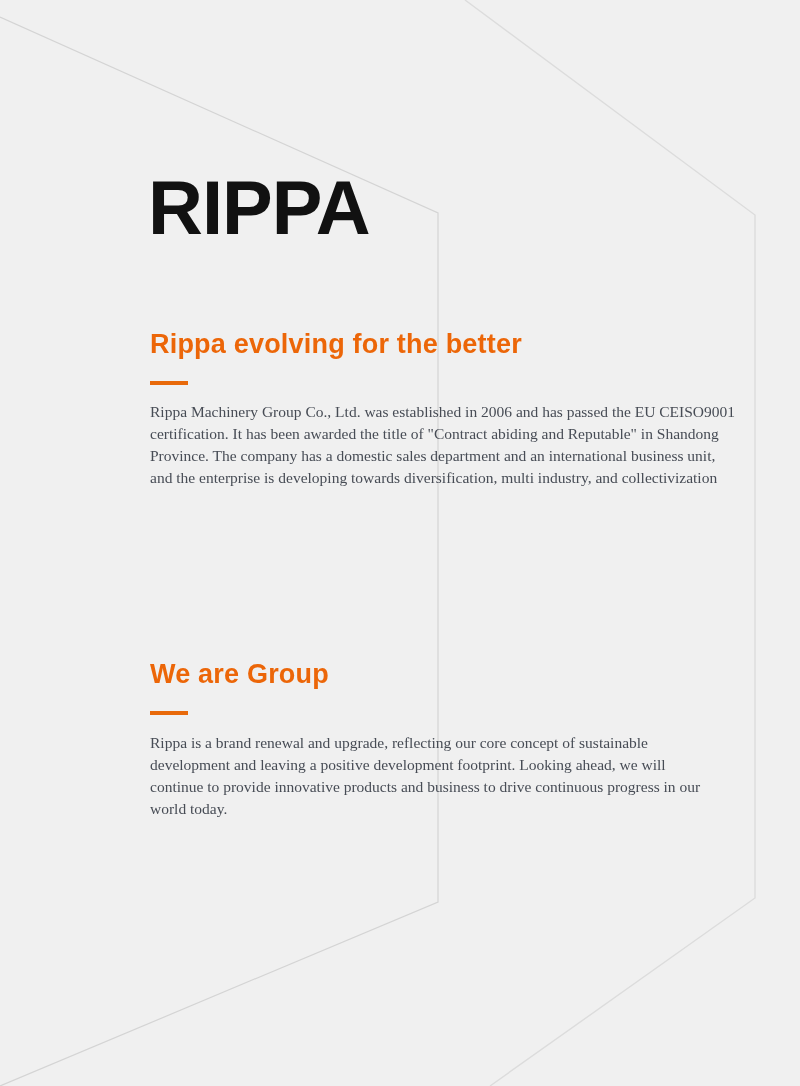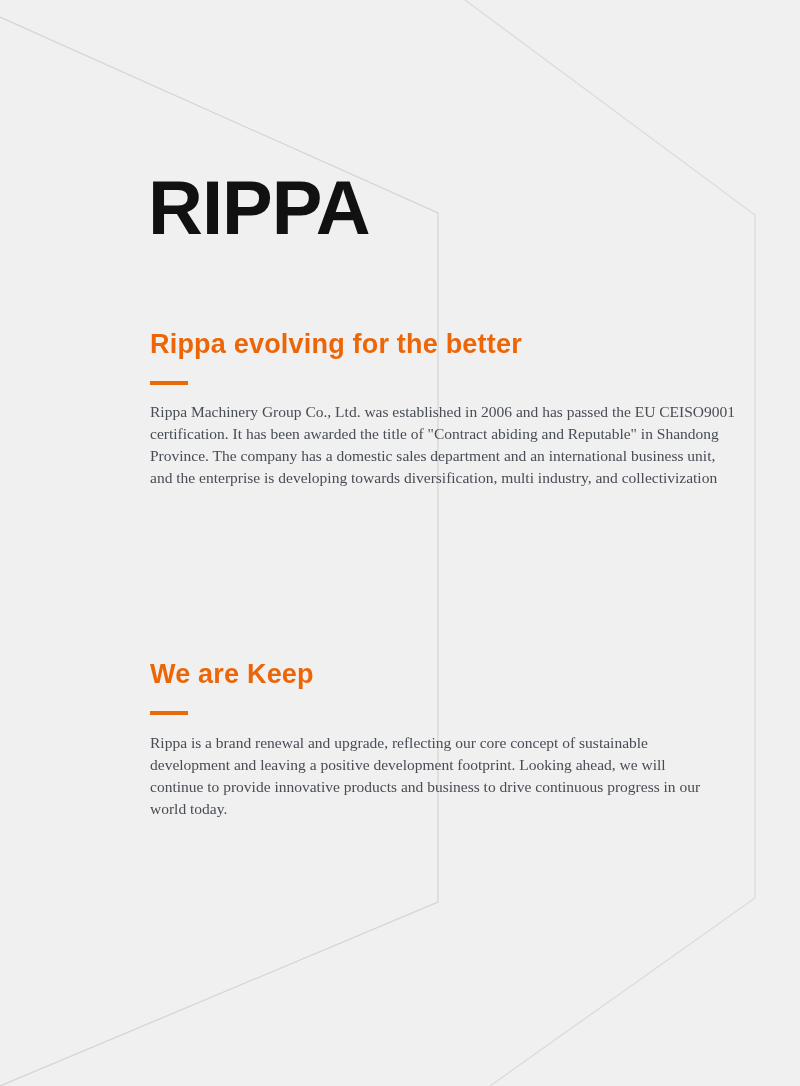--- a/index.html
+++ b/index.html
@@ -99,18 +99,18 @@
 
   <h1 class="brand-wordmark">RIPPA</h1>
 
   <section class="section section-one">
     <h2 class="section-heading">Rippa evolving for the better</h2>
     <div class="heading-rule"></div>
     <p class="body-copy">Rippa Machinery Group Co., Ltd. was established in 2006 and has passed the EU CEISO9001 certification. It has been awarded the title of "Contract abiding and Reputable" in Shandong Province. The company has a domestic sales department and an international business unit, and the enterprise is developing towards diversification, multi industry, and collectivization</p>
   </section>
 
   <section class="section section-two">
-    <h2 class="section-heading">We are Keep</h2>
+    <h2 class="section-heading">We are Group</h2>
     <div class="heading-rule"></div>
     <p class="body-copy">Rippa is a brand renewal and upgrade, reflecting our core concept of sustainable development and leaving a positive development footprint. Looking ahead, we will continue to provide innovative products and business to drive continuous progress in our world today.</p>
   </section>
 
 </div>
 
 </body></html>

